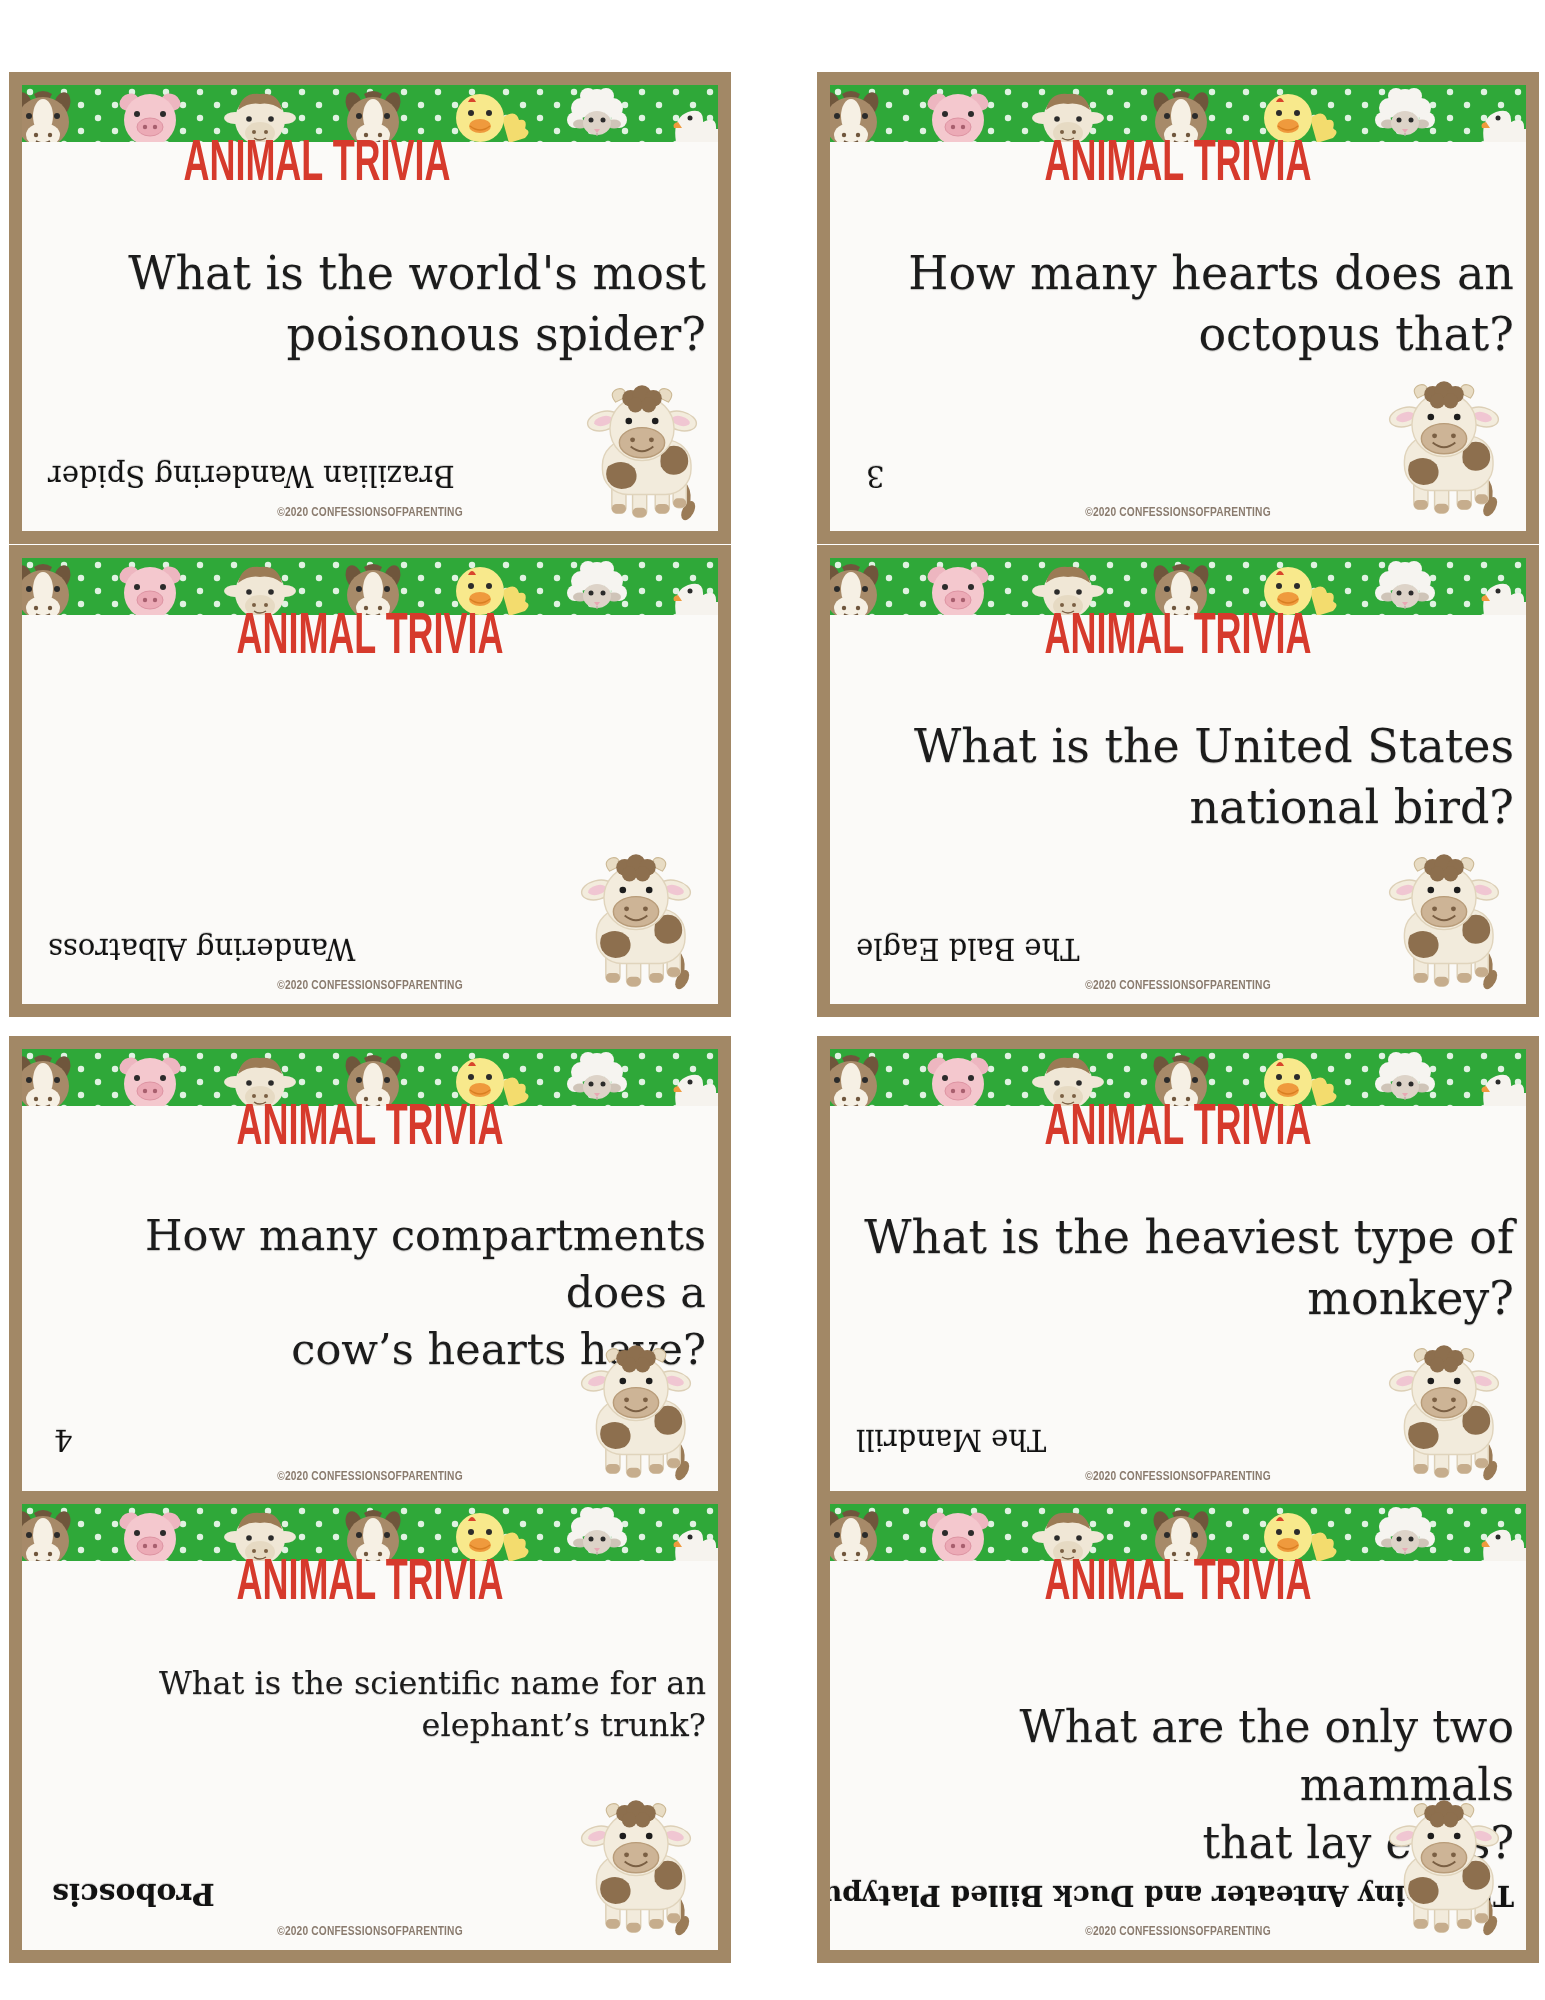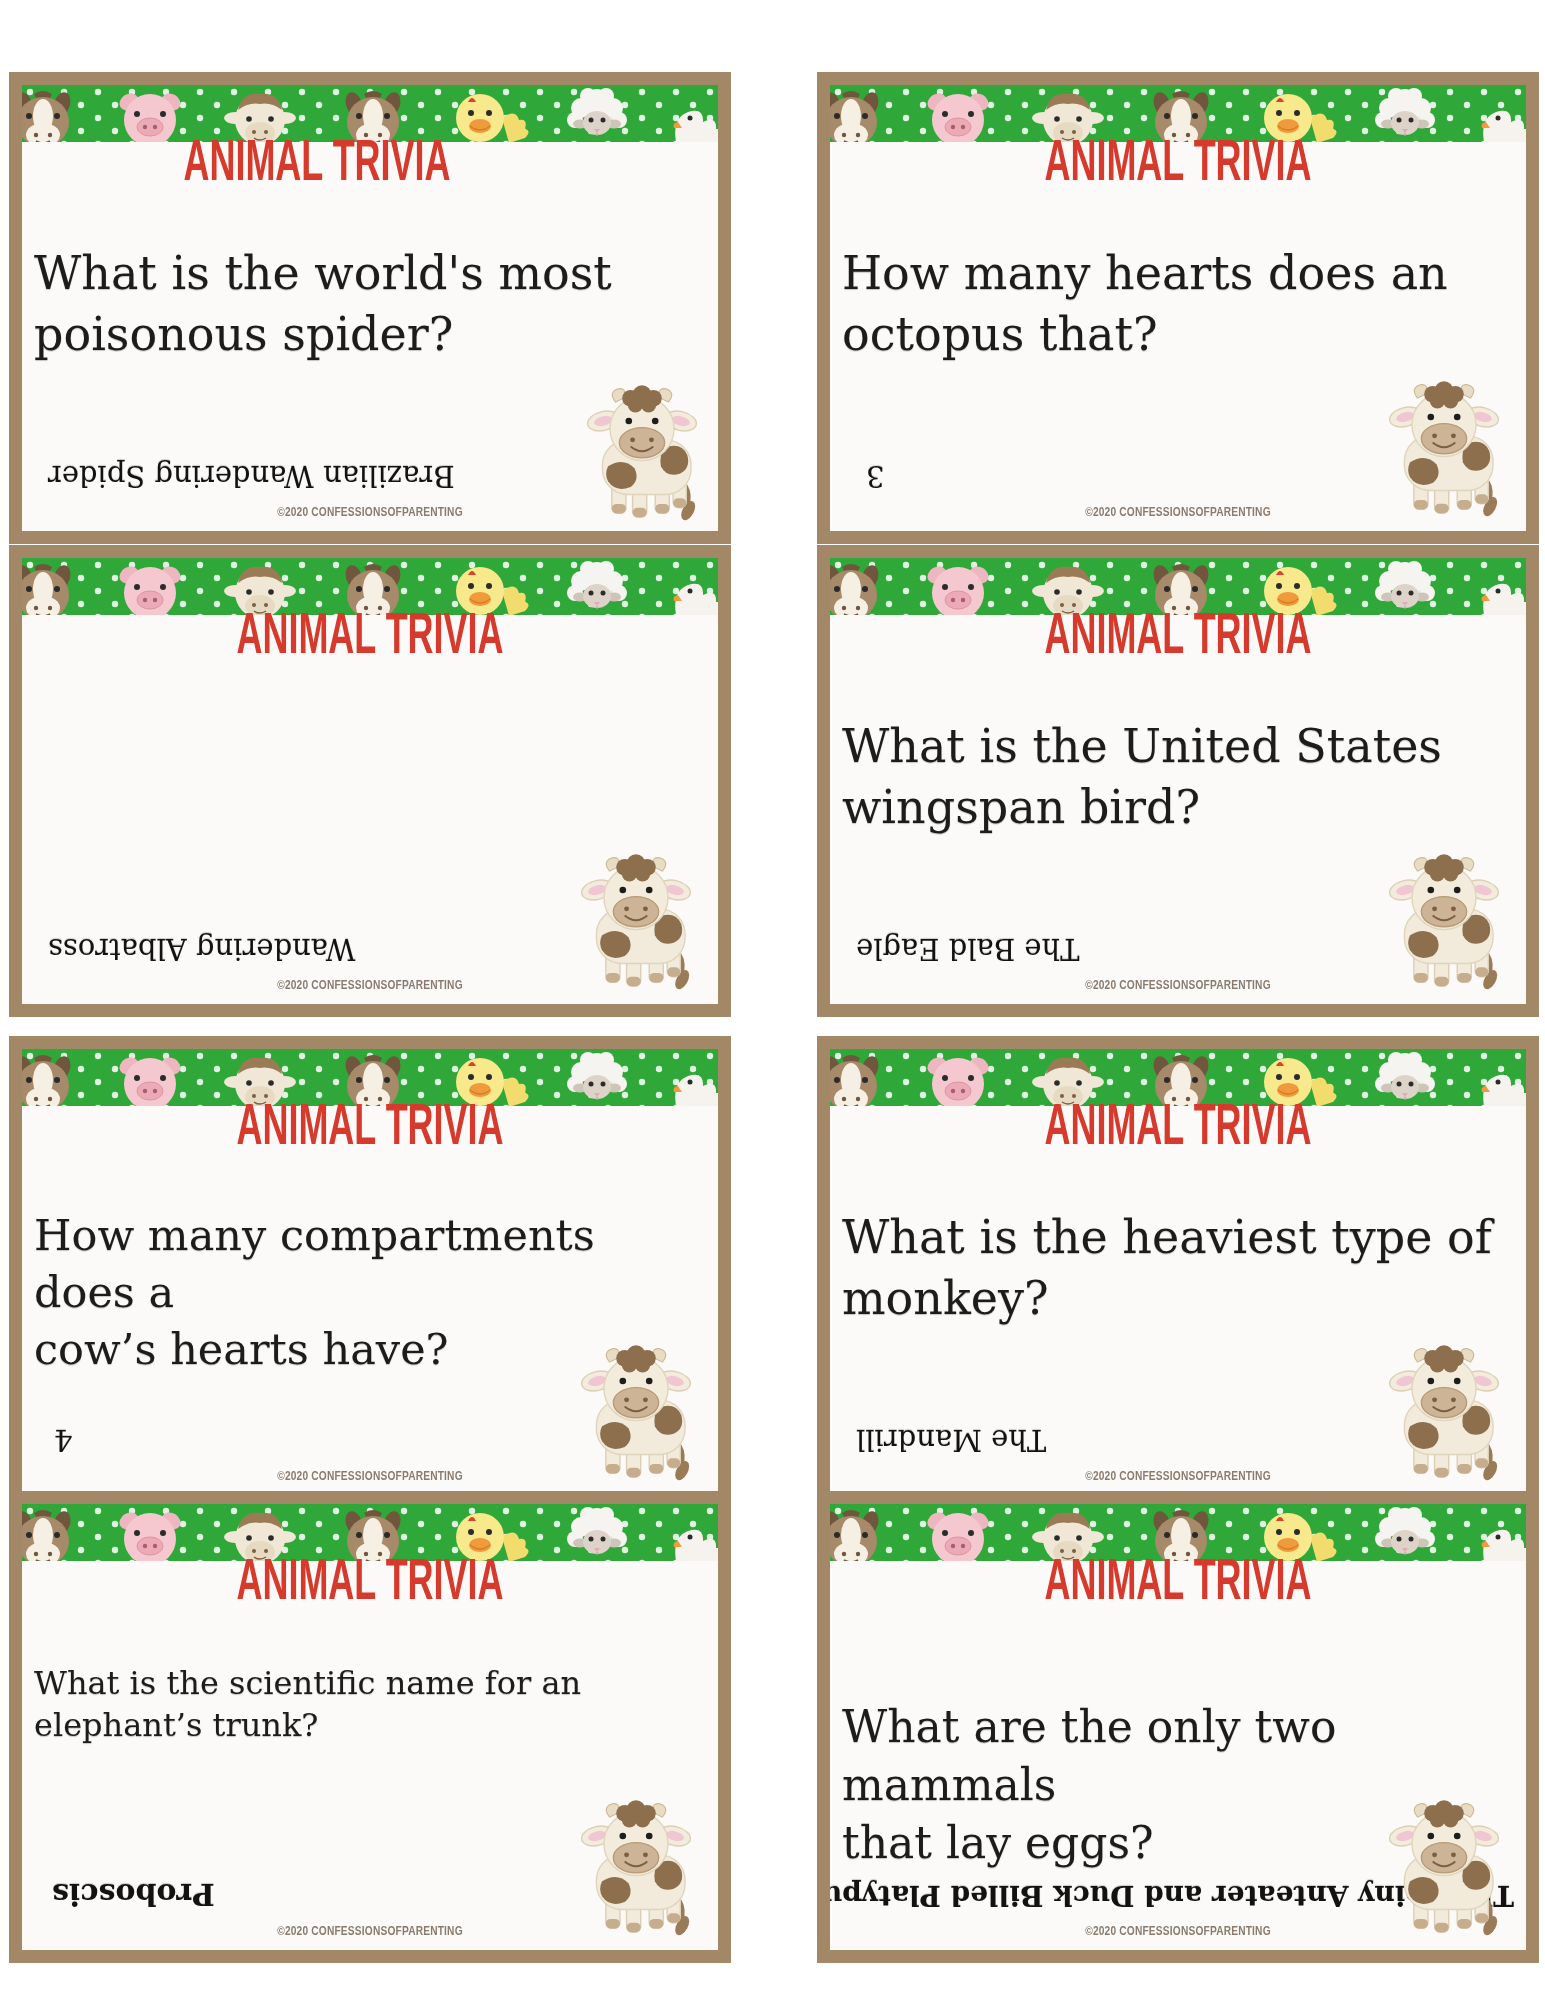--- a/index.html
+++ b/index.html
@@ -17,21 +17,21 @@
   .banner{position:absolute;top:0;left:0;width:696px;height:57px;display:block;}
 
   .title{position:absolute;top:46px;left:0;width:100%;margin:0;text-align:center;
          font-family:"Liberation Sans", sans-serif;font-weight:700;
          font-size:58px;line-height:1;color:#d63a2c;
          transform:scaleX(0.62);transform-origin:50% 50%;
          letter-spacing:0px;white-space:nowrap;}
   .c1 .title{transform:translateX(-53px) scaleX(0.62);}
 
   .question{position:absolute;top:158px;left:12px;right:12px;margin:0;
-            text-align:left;font-size:46px;line-height:1.32;color:#1c1c1c;
+            text-align:right;font-size:46px;line-height:1.32;color:#1c1c1c;
             white-space:pre-line;text-shadow:0 1px 1px rgba(0,0,0,0.22);}
   .c5 .question{font-size:43px;}
   .c7 .question{font-size:32px;}
   .c8 .question{font-size:44px;margin-top:36px;}
 
   .answer{position:absolute;left:26px;bottom:38px;margin:0;
           font-size:29px;color:#121212;transform:rotate(180deg);
           white-space:nowrap;text-shadow:0 1px 1px rgba(0,0,0,0.2);}
   .c2 .answer{left:36px;}
   .c5 .answer{left:32px;}
@@ -238,21 +238,21 @@
         <use href="#cow"></use>
       </svg>
   </article>
 
   <article class="card c4">
     <svg class="banner">
         <use href="#banner"></use>
       </svg>
     <h2 class="title">ANIMAL TRIVIA</h2>
     <p class="question">What is the United States
-wingspan bird?</p>
+national bird?</p>
     <p class="answer">The Bald Eagle</p>
     <p class="copyright">©2020 CONFESSIONSOFPARENTING</p>
     <svg class="cow">
         <use href="#cow"></use>
       </svg>
   </article>
 
   <article class="card c5">
     <svg class="banner">
         <use href="#banner"></use>

